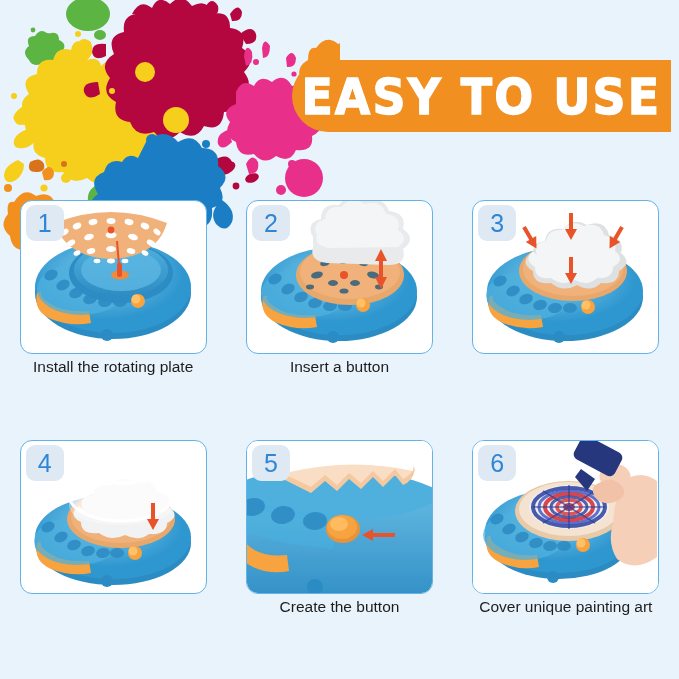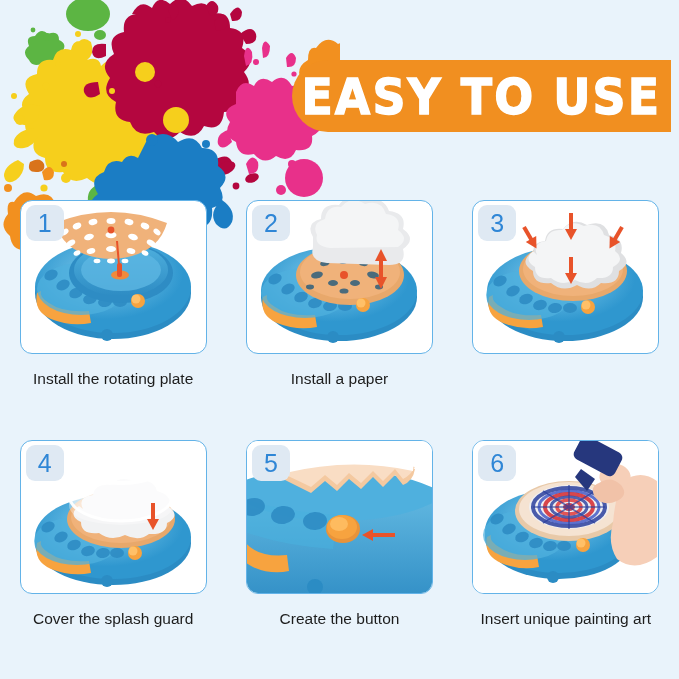--- a/index.html
+++ b/index.html
@@ -101,21 +101,21 @@
     justify-content: center;
     z-index: 6;
   }
   .art {
     position: absolute;
     inset: 0;
     width: 100%;
     height: 100%;
   }
   .caption {
-    margin-top: 16px;
+    margin-top: 4px;
     color: #1d1d1d;
     font-family: "Liberation Sans", sans-serif;
     font-size: 15.5px;
     line-height: 1.2;
     text-align: center;
     white-space: nowrap;
   }
 </style>
 </head>
 <body>
@@ -339,21 +339,21 @@
           <g>
             <rect x="132" y="56" width="4" height="22" fill="#e8532a"></rect>
             <path d="M128 76 l6 12 l6-12z" fill="#e8532a"></path>
             <path d="M128 60 l6-12 l6 12z" fill="#e8532a"></path>
           </g>
           <circle cx="116" cy="104" r="7" fill="#f7a33f"></circle>
           <circle cx="114" cy="102" r="4.5" fill="#ffc068"></circle>
           <ellipse cx="86" cy="136" rx="6" ry="6" fill="#2b8cc4"></ellipse>
         </svg>
       </div>
-      <div class="caption">Install a paper</div>
+      <div class="caption">Insert a button</div>
     </div>
 
     <div class="step">
       <div class="card">
         <div class="badge">3</div>
         <svg class="art" viewBox="0 0 185 152" xmlns="http://www.w3.org/2000/svg">
           <defs>
             <radialGradient id="g3body" cx="45%" cy="35%">
               <stop offset="0%" stop-color="#7fcbed"></stop>
                 <stop offset="100%" stop-color="#2f97cf"></stop>
@@ -437,21 +437,20 @@
 
           <g fill="#e8532a">
             <rect x="130" y="62" width="4" height="18"></rect>
             <path d="M126 78 l6 11 l6-11z"></path>
           </g>
           <circle cx="114" cy="112" r="7" fill="#f7a33f"></circle>
           <circle cx="112" cy="110" r="4.5" fill="#ffc068"></circle>
           <ellipse cx="86" cy="140" rx="6" ry="6" fill="#2b8cc4"></ellipse>
         </svg>
       </div>
-      <div class="caption">Cover the splash guard</div>
     </div>
 
     <div class="step">
       <div class="card">
         <div class="badge">5</div>
         <svg class="art" viewBox="0 0 185 152" xmlns="http://www.w3.org/2000/svg">
           <defs>
             <linearGradient id="g5body" x1="0" y1="0" x2="0" y2="1">
               <stop offset="0%" stop-color="#6bc0e6"></stop>
                 <stop offset="100%" stop-color="#2e8cc4"></stop>
@@ -537,17 +536,17 @@
 
           <g>
             <path d="M150 40 q18-12 34 0 l0 76 q-22 16-40 2 q-10-16-4-36 q2-26 10-42z" fill="#f6cfb8"></path>
             <path d="M130 28 q10-10 22-2 q10 8 2 18 q-10 12-22 2 q-10-10-2-18z" fill="#f6cfb8"></path>
             <path d="M126 42 q12-8 22 2 q8 10-4 16 q-14 6-22-4 q-6-10 4-14z" fill="#f1c2a8"></path>
             <rect x="102" y="2" width="46" height="26" rx="6" fill="#26377d" transform="rotate(28 125 15)"></rect>
             <path d="M108 28 l14 10 l-8 12 l-12-14z" fill="#26377d"></path>
           </g>
         </svg>
       </div>
-      <div class="caption">Insert unique painting art</div>
+      <div class="caption">Cover unique painting art</div>
     </div>
 
   </div>
 </div>
 
 </body></html>

